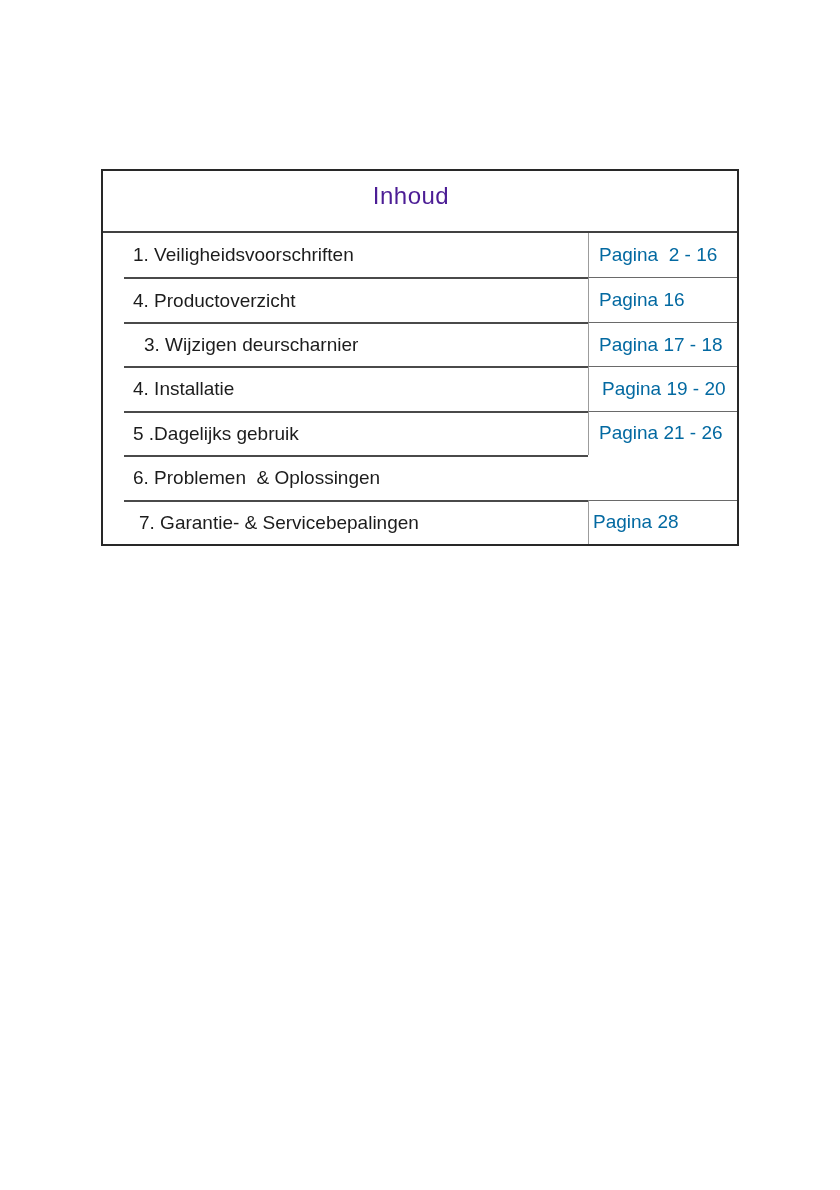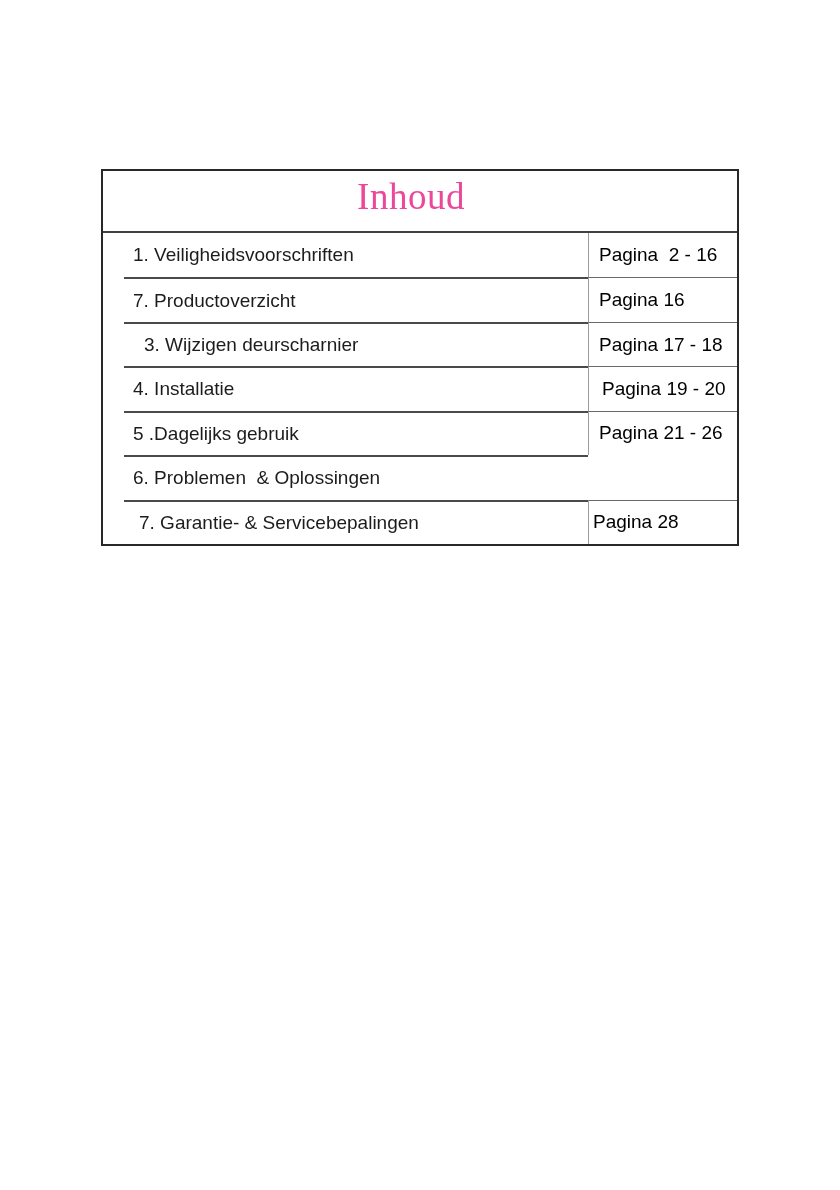--- a/index.html
+++ b/index.html
@@ -34,28 +34,27 @@
   .toc-title-row {
     height: 62px;
     flex: 0 0 62px;
     border-bottom: 2px solid #414141;
     display: flex;
     align-items: center;
     justify-content: center;
   }
 
   .toc-title {
-    font-size: 37px;
+    font-size: 24px;
     letter-spacing: 0.5px;
-    color: #ec4899;
+    color: #4c1d95;
     position: relative;
     left: -9px;
     top: -5px;
     white-space: pre;
-    font-family: Liberation Serif, serif;
   }
 
   .toc-body {
     flex: 1;
     display: flex;
     flex-direction: column;
     margin-left: 21px;
   }
 
   .toc-row {
@@ -75,21 +74,21 @@
   }
 
   .cell-page {
     flex: 1;
     border-left: 1px solid #9c9c9c;
     display: flex;
     align-items: center;
     padding-left: 10px;
     font-size: 19px;
     white-space: pre;
-    color: #000000;
+    color: #0369a1;
   }
 
   
   .toc-row:not(:first-child) .cell-item { border-top: 2px solid #4a4a4a; }
   .toc-row:not(:first-child) .cell-page { border-top: 1px solid #6a6a6a; }
 
   
   .toc-row:nth-child(3) .cell-item { padding-left: 20px; }
   .toc-row:nth-child(3) .cell-page { }
   .toc-row:nth-child(4) .cell-page { padding-left: 13px; }
@@ -104,21 +103,21 @@
     <div class="toc-title-row">
       <span class="toc-title">Inhoud</span>
     </div>
     <div class="toc-body">
   <div class="toc-row">
     <div class="cell-item">1. Veiligheidsvoorschriften</div>
     <div class="cell-page">Pagina  2 - 16</div>
   </div>
 
   <div class="toc-row">
-    <div class="cell-item">7. Productoverzicht</div>
+    <div class="cell-item">4. Productoverzicht</div>
     <div class="cell-page">Pagina 16</div>
   </div>
 
   <div class="toc-row">
     <div class="cell-item">3. Wijzigen deurscharnier</div>
     <div class="cell-page">Pagina 17 - 18</div>
   </div>
 
   <div class="toc-row">
     <div class="cell-item">4. Installatie</div>

